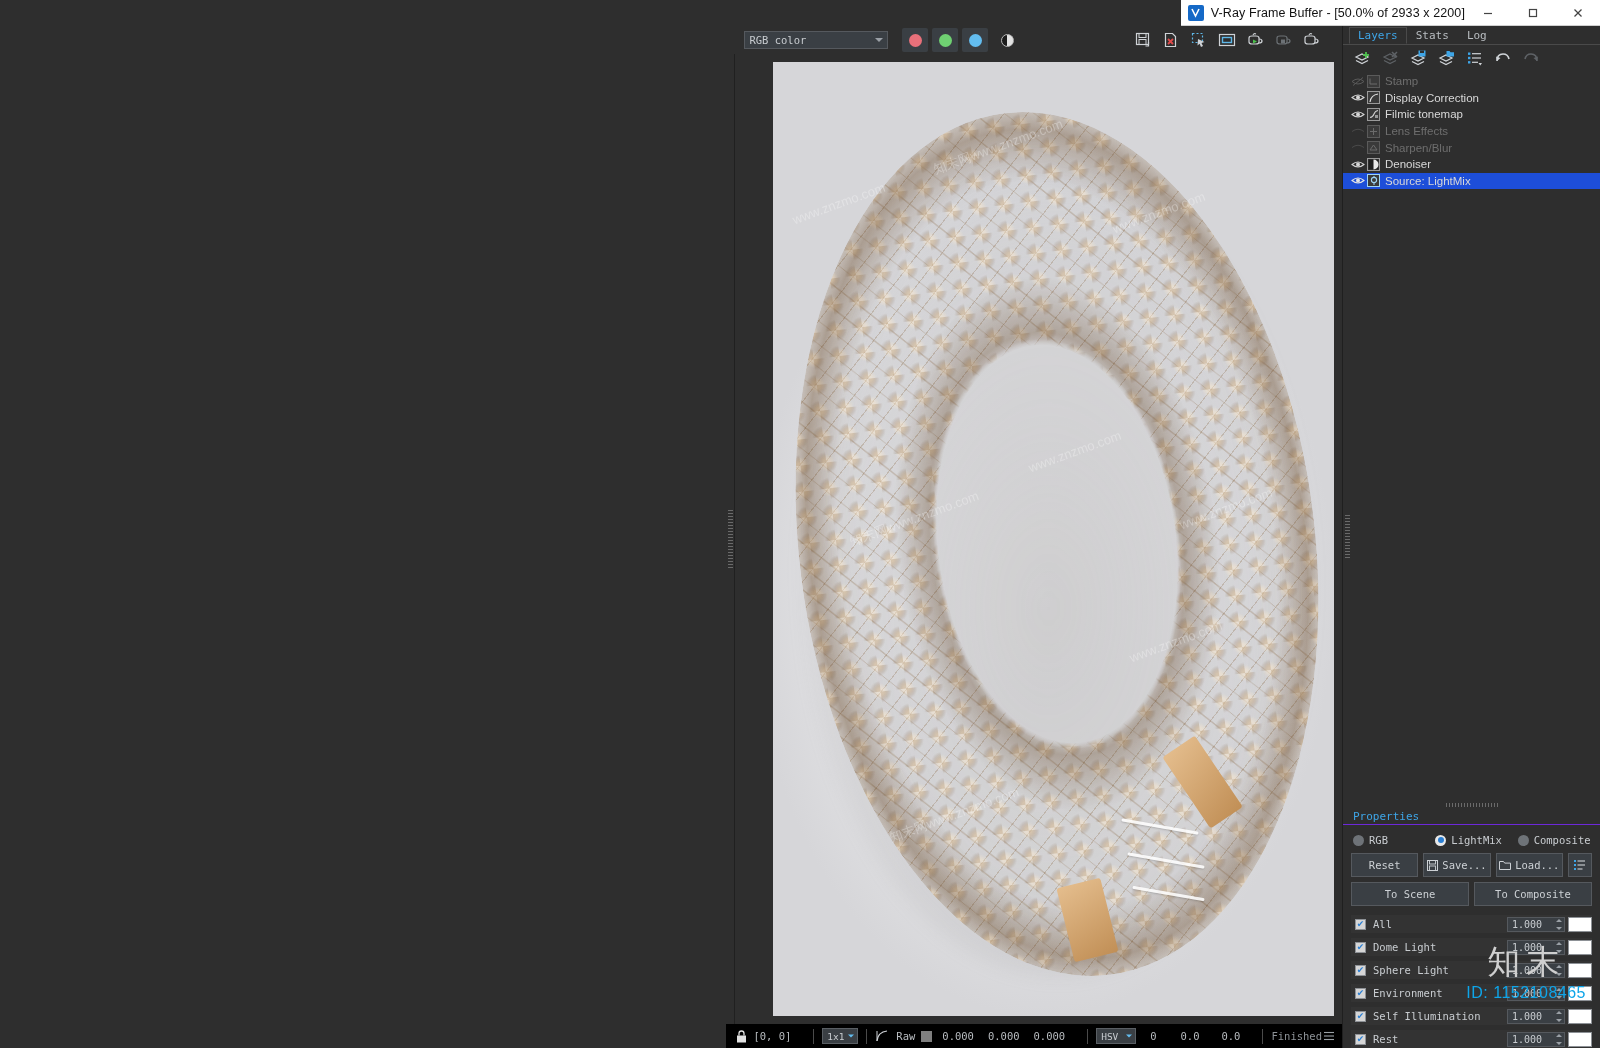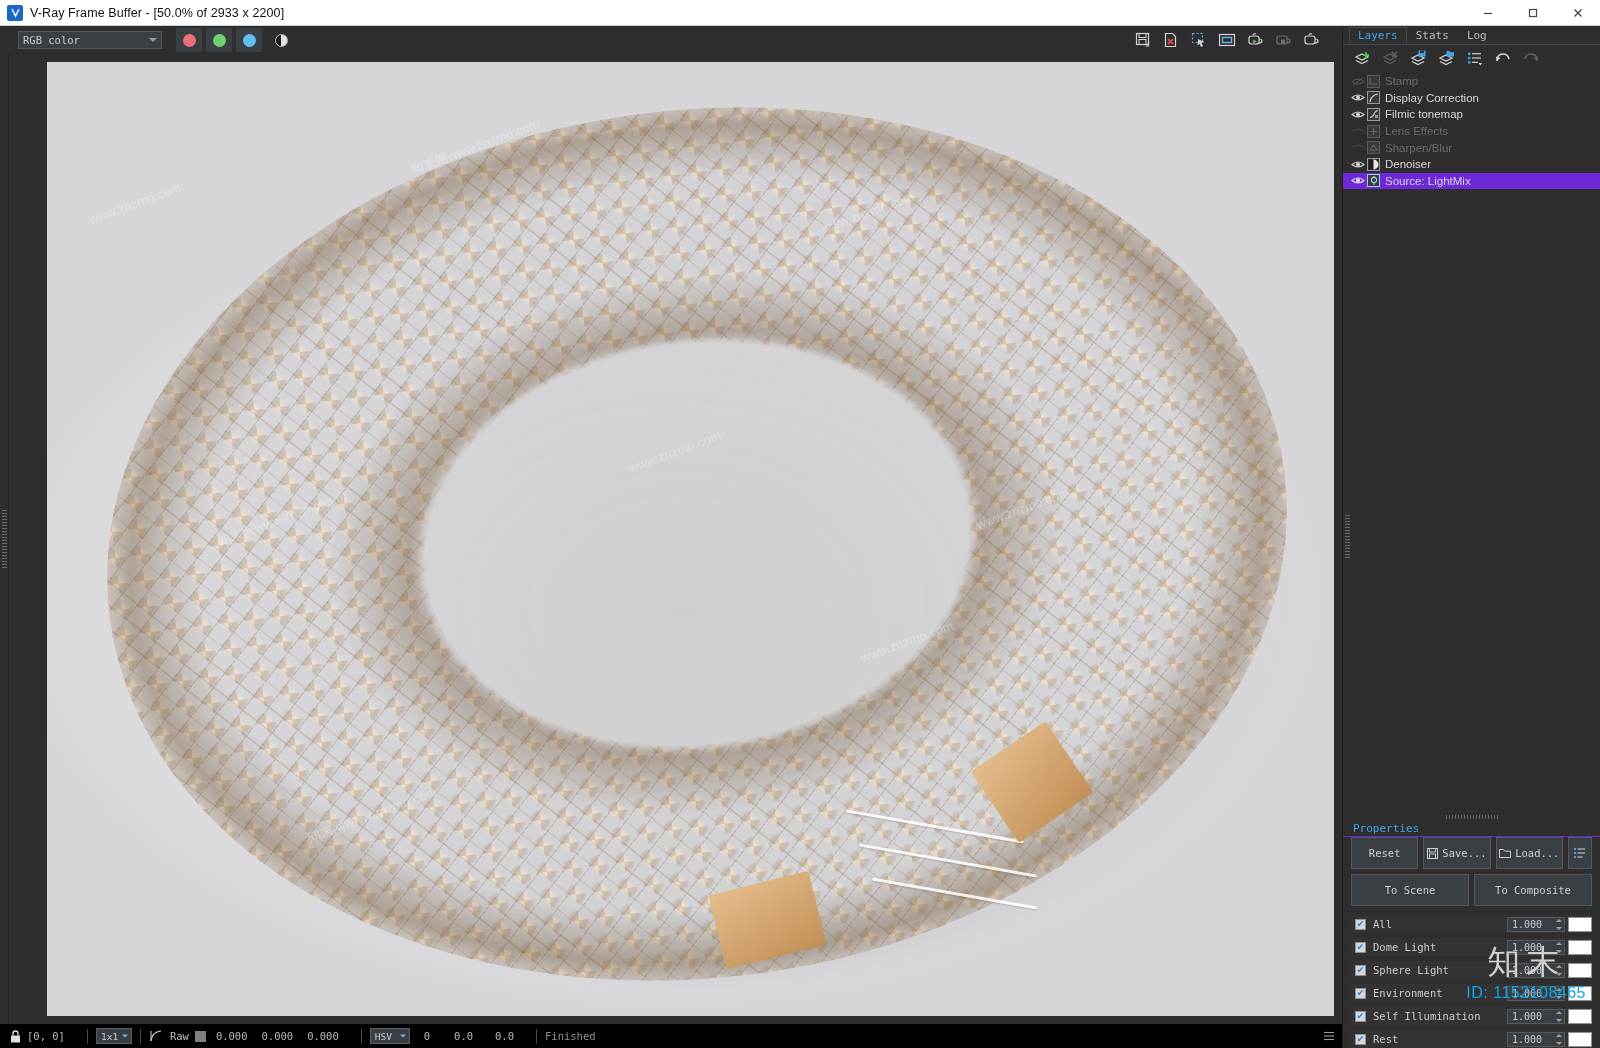--- a/index.html
+++ b/index.html
@@ -6,21 +6,21 @@
   html, body {
     width: 1600px; height: 1048px;
     background: #2b2b2b;
     font-family: "DejaVu Sans", sans-serif;
     overflow: hidden;
   }
   .app {
     position: relative;
     width: 1600px; height: 1048px;
     background: #2e2e2e;
-    display: flex; flex-direction: column;
+    display: flex; flex-direction: column; align-items: flex-end;
   }
 
   
   .titlebar {
     height: 26px; background: #ffffff;
     display: flex; align-items: center;
     border-bottom: 1px solid #d0d0d0;
     flex: 0 0 26px;
   }
   .title-icon {
@@ -257,21 +257,21 @@
     height: 26px; display: flex; align-items: center; gap: 4px;
     padding: 0 8px; background: #2e2e2e;
   }
   .lbtn { width: 24px; height: 22px; display: flex; align-items: center; justify-content: center; }
   .layer-list { padding: 2px 0 0 0; }
   .layer-row {
     height: 16.6px; display: flex; align-items: center;
     padding-left: 6px; font-family: "Liberation Sans", sans-serif;
     font-size: 11.5px; color: #d8d8d8;
   }
-  .layer-row.selected { background: #6d28d9; }
+  .layer-row.selected { background: #1d4ed8; }
   .layer-row.disabled { color: #6e6e6e; }
   .eye { width: 18px; display: flex; align-items: center; justify-content: center; }
   .lthumb {
     width: 13px; height: 13px; margin-right: 5px;
     border: 1px solid #9a9a9a; background: #3a3a3a;
     display: flex; align-items: center; justify-content: center;
   }
   .lthumb.dim { border-color: #5b5b5b; }
   .layer-spacer { flex: 1 1 auto; }
   .panel-grip {
@@ -299,21 +299,21 @@
   .radio {
     width: 11px; height: 11px; border-radius: 50%;
     background: #6e7378; display: flex; align-items: center; justify-content: center;
   }
   .radio.on { background: #e8e8e8; }
   .radio.on::after {
     content: ""; width: 6px; height: 6px; border-radius: 50%; background: #2a7fd4;
   }
   .btn-row { display: flex; gap: 5px; padding: 0 8px 5px 8px; }
   .btn {
-    flex: 1 1 0; height: 32px; background: #3a3f44;
+    flex: 1 1 0; height: 24px; background: #3a3f44;
     border: 1px solid #55595e; color: #cdd1d5;
     font-family: "DejaVu Sans Mono", monospace; font-size: 10.5px;
     display: flex; align-items: center; justify-content: center; gap: 4px;
   }
   .btn.sq { flex: 0 0 24px; }
   .mix-list { padding: 4px 8px 0 8px; display: flex; flex-direction: column; gap: 5px; }
   .mix-row {
     height: 18px; display: flex; align-items: center;
     background: #333; padding-left: 4px;
   }
@@ -733,20 +733,34 @@
       <div class="layer-spacer"></div>
 
       <div class="panel-grip">
         <div class="g"></div>
       </div>
 
       <div class="prop-header">
         <div class="prop-tab">Properties</div>
       </div>
 
+      <div class="radio-row">
+        <label class="radio-item">
+          <span class="radio"></span>
+          <span>RGB</span>
+        </label>
+        <label class="radio-item">
+          <span class="radio on"></span>
+          <span>LightMix</span>
+        </label>
+        <label class="radio-item">
+          <span class="radio"></span>
+          <span>Composite</span>
+        </label>
+      </div>
 
       <div class="btn-row">
         <div class="btn">Reset</div>
         <div class="btn">
           <span>
             <svg width="11" height="11" viewBox="0 0 11 11">
                 <rect x="0.5" y="0.5" width="10" height="10" fill="none" stroke="#cdd1d5" stroke-width="1"></rect>
                 <rect x="2.5" y="0.5" width="6" height="3.5" fill="none" stroke="#cdd1d5" stroke-width="0.9"></rect>
                 <rect x="2.5" y="6" width="6" height="4.5" fill="none" stroke="#cdd1d5" stroke-width="0.9"></rect>
               </svg>

